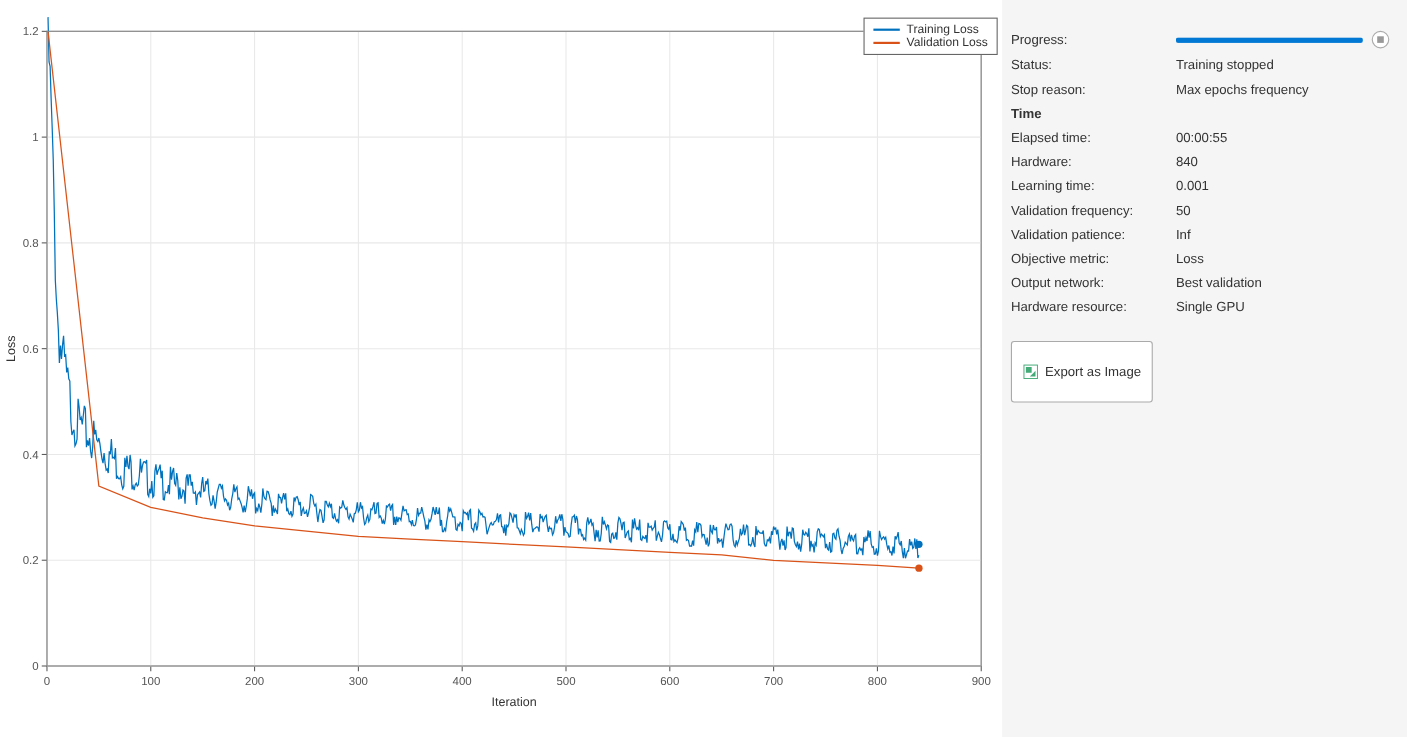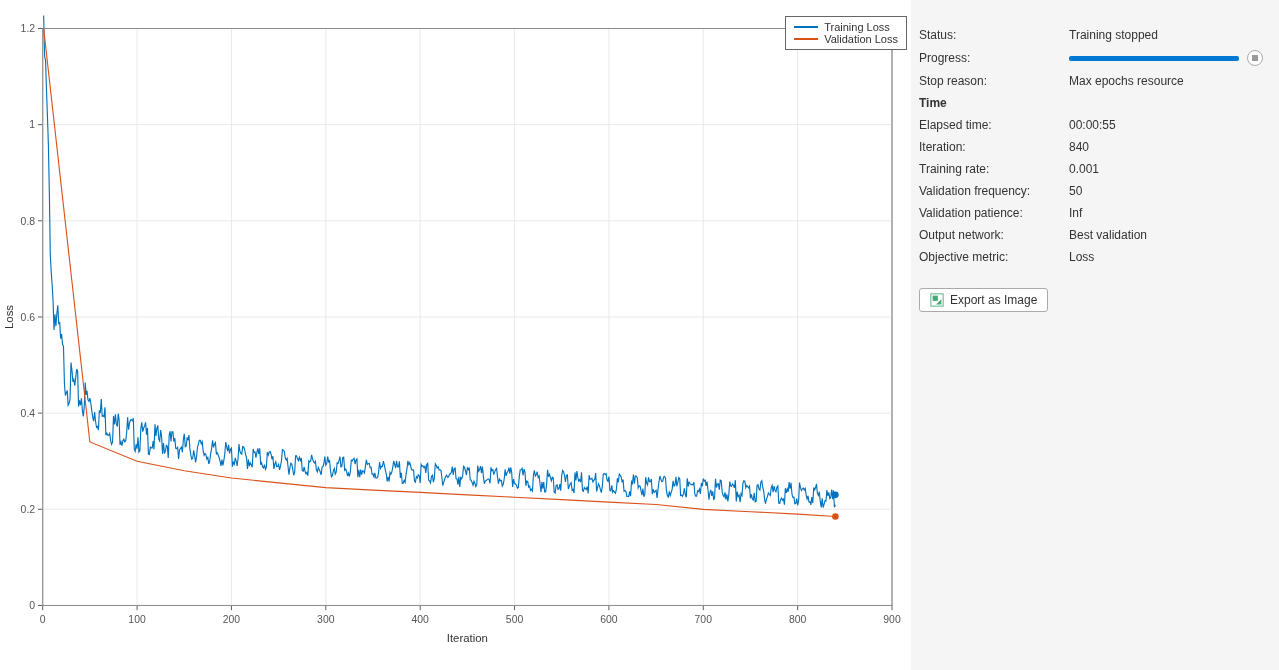--- a/index.html
+++ b/index.html
@@ -77,21 +77,21 @@
     background: #fff;
     cursor: pointer;
   }
   .stop-square {
     width: 6px;
     height: 6px;
     background: #999;
   }
   .export-button {
     margin-top: 16px;
-    padding: 4px 10px;
+    padding: 20px 10px;
     background: #fff;
     border: 1px solid #aaa;
     border-radius: 3px;
     cursor: pointer;
     display: inline-flex;
     align-items: center;
     gap: 6px;
     font-size: 12px;
     color: #333;
   }
@@ -193,68 +193,72 @@
     </div>
     <div class="legend-item">
       <div class="legend-line" style="background:#d95319"></div>
       <span>Validation Loss</span>
     </div>
   </div>
 </div>
 
 <div class="info-panel">
   <div class="info-row">
-    <span class="info-label">Status:</span>
-    <span class="info-value">Training stopped</span>
-  </div>
-  <div class="info-row">
     <span class="info-label">Progress:</span>
     <div class="progress-bar-wrap">
       <div class="progress-bar">
         <div class="progress-fill"></div>
       </div>
       <div class="stop-circle">
         <div class="stop-square"></div>
       </div>
     </div>
   </div>
   <div class="info-row">
+    <span class="info-label">Status:</span>
+    <span class="info-value">Training stopped</span>
+  </div>
+  <div class="info-row">
     <span class="info-label">Stop reason:</span>
-    <span class="info-value">Max epochs resource</span>
+    <span class="info-value">Max epochs frequency</span>
   </div>
 
   <div class="section-header">Time</div>
   <div class="info-row">
     <span class="info-label">Elapsed time:</span>
     <span class="info-value">00:00:55</span>
   </div>
 
   <div class="info-row">
-    <span class="info-label">Iteration:</span>
+    <span class="info-label">Hardware:</span>
     <span class="info-value">840</span>
   </div>
   <div class="info-row">
-    <span class="info-label">Training rate:</span>
+    <span class="info-label">Learning time:</span>
     <span class="info-value">0.001</span>
   </div>
   <div class="info-row">
     <span class="info-label">Validation frequency:</span>
     <span class="info-value">50</span>
   </div>
   <div class="info-row">
     <span class="info-label">Validation patience:</span>
     <span class="info-value">Inf</span>
   </div>
   <div class="info-row">
+    <span class="info-label">Objective metric:</span>
+    <span class="info-value">Loss</span>
+  </div>
+  <div class="info-row">
     <span class="info-label">Output network:</span>
     <span class="info-value">Best validation</span>
   </div>
   <div class="info-row">
-    <span class="info-label">Objective metric:</span>
-    <span class="info-value">Loss</span>
+    <span class="info-label">Hardware resource:</span>
+    <span class="info-value">Single GPU</span>
   </div>
 
   <button class="export-button">
     <svg class="export-icon" viewBox="0 0 16 16">
       <rect x="1" y="1" width="14" height="14" fill="none" stroke="#4a7" stroke-width="1"></rect>
       <rect x="3" y="3" width="6" height="6" fill="#4a7"></rect>
       <path d="M10 10 L13 7 L13 13 L7 13 Z" fill="#4a7"></path>
     </svg>
     <span>Export as Image</span>
   </button>

